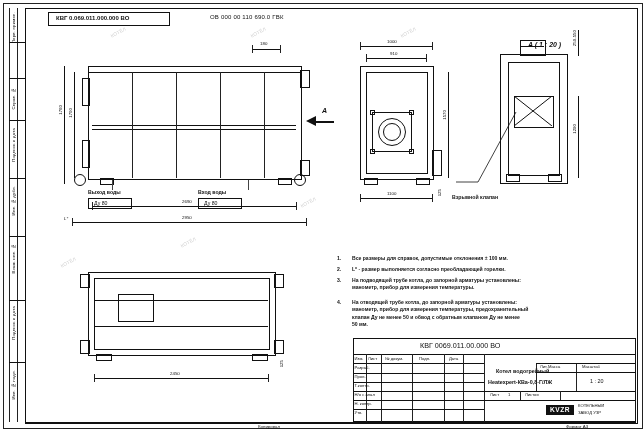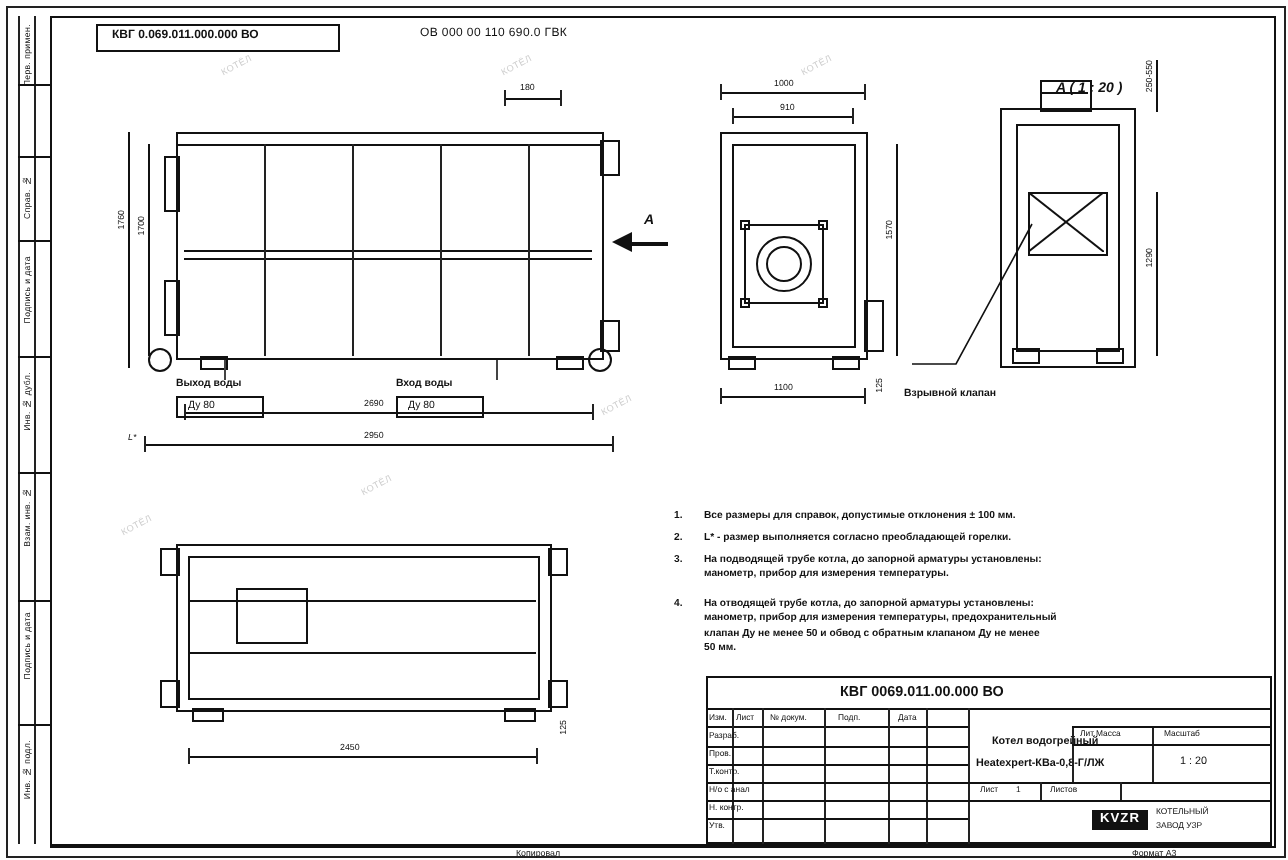--- a/index.html
+++ b/index.html
@@ -212,21 +212,21 @@
 
   <div class="note" style="left:337px;top:299px;">4.</div>
   <div class="note" style="left:352px;top:299px;white-space:pre-line;">На отводящей трубе котла, до запорной арматуры установлены:
 манометр, прибор для измерения температуры, предохранительный
 клапан Ду не менее 50 и обвод с обратным клапаном Ду не менее
 50 мм.</div>
 
   <div class="tb" style="left:353px;top:338px;width:283px;height:84px;"></div>
 
   <div class="hline" style="left:353px;top:354px;width:283px;"></div>
-  <div class="tbt7" style="left:420px;top:342px;font-weight:bold;">КВГ 0069.011.00.000 ВО</div>
+  <div class="tbt7" style="left:420px;top:342px;font-weight:normal;">КВГ 0069.011.00.000 ВО</div>
 
   <div class="hline" style="left:353px;top:363px;width:131px;"></div>
   <div class="vline" style="left:366px;top:354px;height:68px;"></div>
   <div class="vline" style="left:381px;top:354px;height:68px;"></div>
   <div class="vline" style="left:412px;top:354px;height:68px;"></div>
   <div class="vline" style="left:444px;top:354px;height:68px;"></div>
   <div class="vline" style="left:463px;top:354px;height:68px;"></div>
   <div class="vline" style="left:484px;top:354px;height:68px;"></div>
 
   <div class="tbt" style="left:354.5px;top:356.5px;">Изм.</div>

